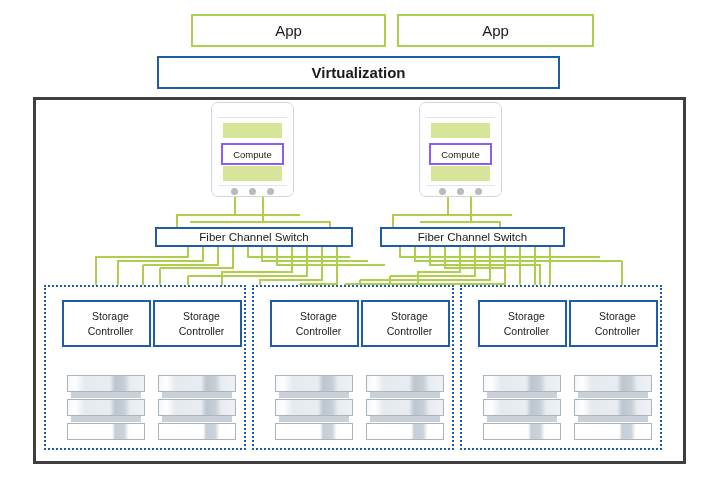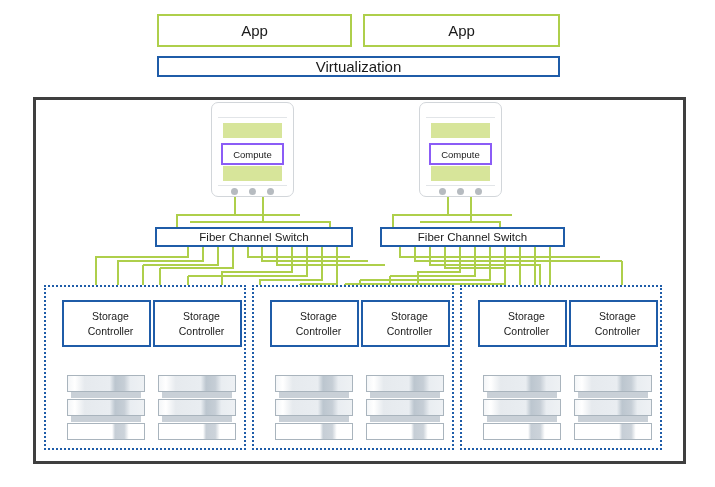--- a/index.html
+++ b/index.html
@@ -7,21 +7,21 @@
   #stage{position:relative;width:715px;height:487px;background:#ffffff;overflow:hidden;}
 
   
   .abs{position:absolute;box-sizing:border-box;}
 
   
   .app-box{
     border:2px solid #aecf4b;
     background:#ffffff;
     display:flex;align-items:center;justify-content:center;
-    font-size:15px;color:#1a1a1a;
+    font-size:15px;color:#1a1a1a;margin-left:34px;
   }
   .virt-box{
     border:2px solid #1f5ca8;
     background:#ffffff;
     display:flex;align-items:center;justify-content:center;
     font-size:15px;color:#1a1a1a;
   }
 
   
   .outer-frame{
@@ -91,21 +91,21 @@
 <div id="stage">
 
   <div class="abs app-box" style="left:157px;top:14px;width:195px;height:33px;">
     <span>App</span>
   </div>
 
   <div class="abs app-box" style="left:363px;top:14px;width:197px;height:33px;">
     <span>App</span>
   </div>
 
-  <div class="abs virt-box" style="left:157px;top:56px;width:403px;height:21px;">
+  <div class="abs virt-box" style="left:157px;top:56px;width:403px;height:33px;font-weight:bold;">
     <span>Virtualization</span>
   </div>
 
   <div class="abs outer-frame" style="left:33px;top:97px;width:653px;height:367px;"></div>
 
   <svg id="cables" viewBox="0 0 715 487">
 
     <path d="M235,196 L235,215 L177,215 L177,229"></path>
     <path d="M263,196 L263,222 L190,222"></path>
     <path d="M263,222 L330,222 L330,229"></path>

